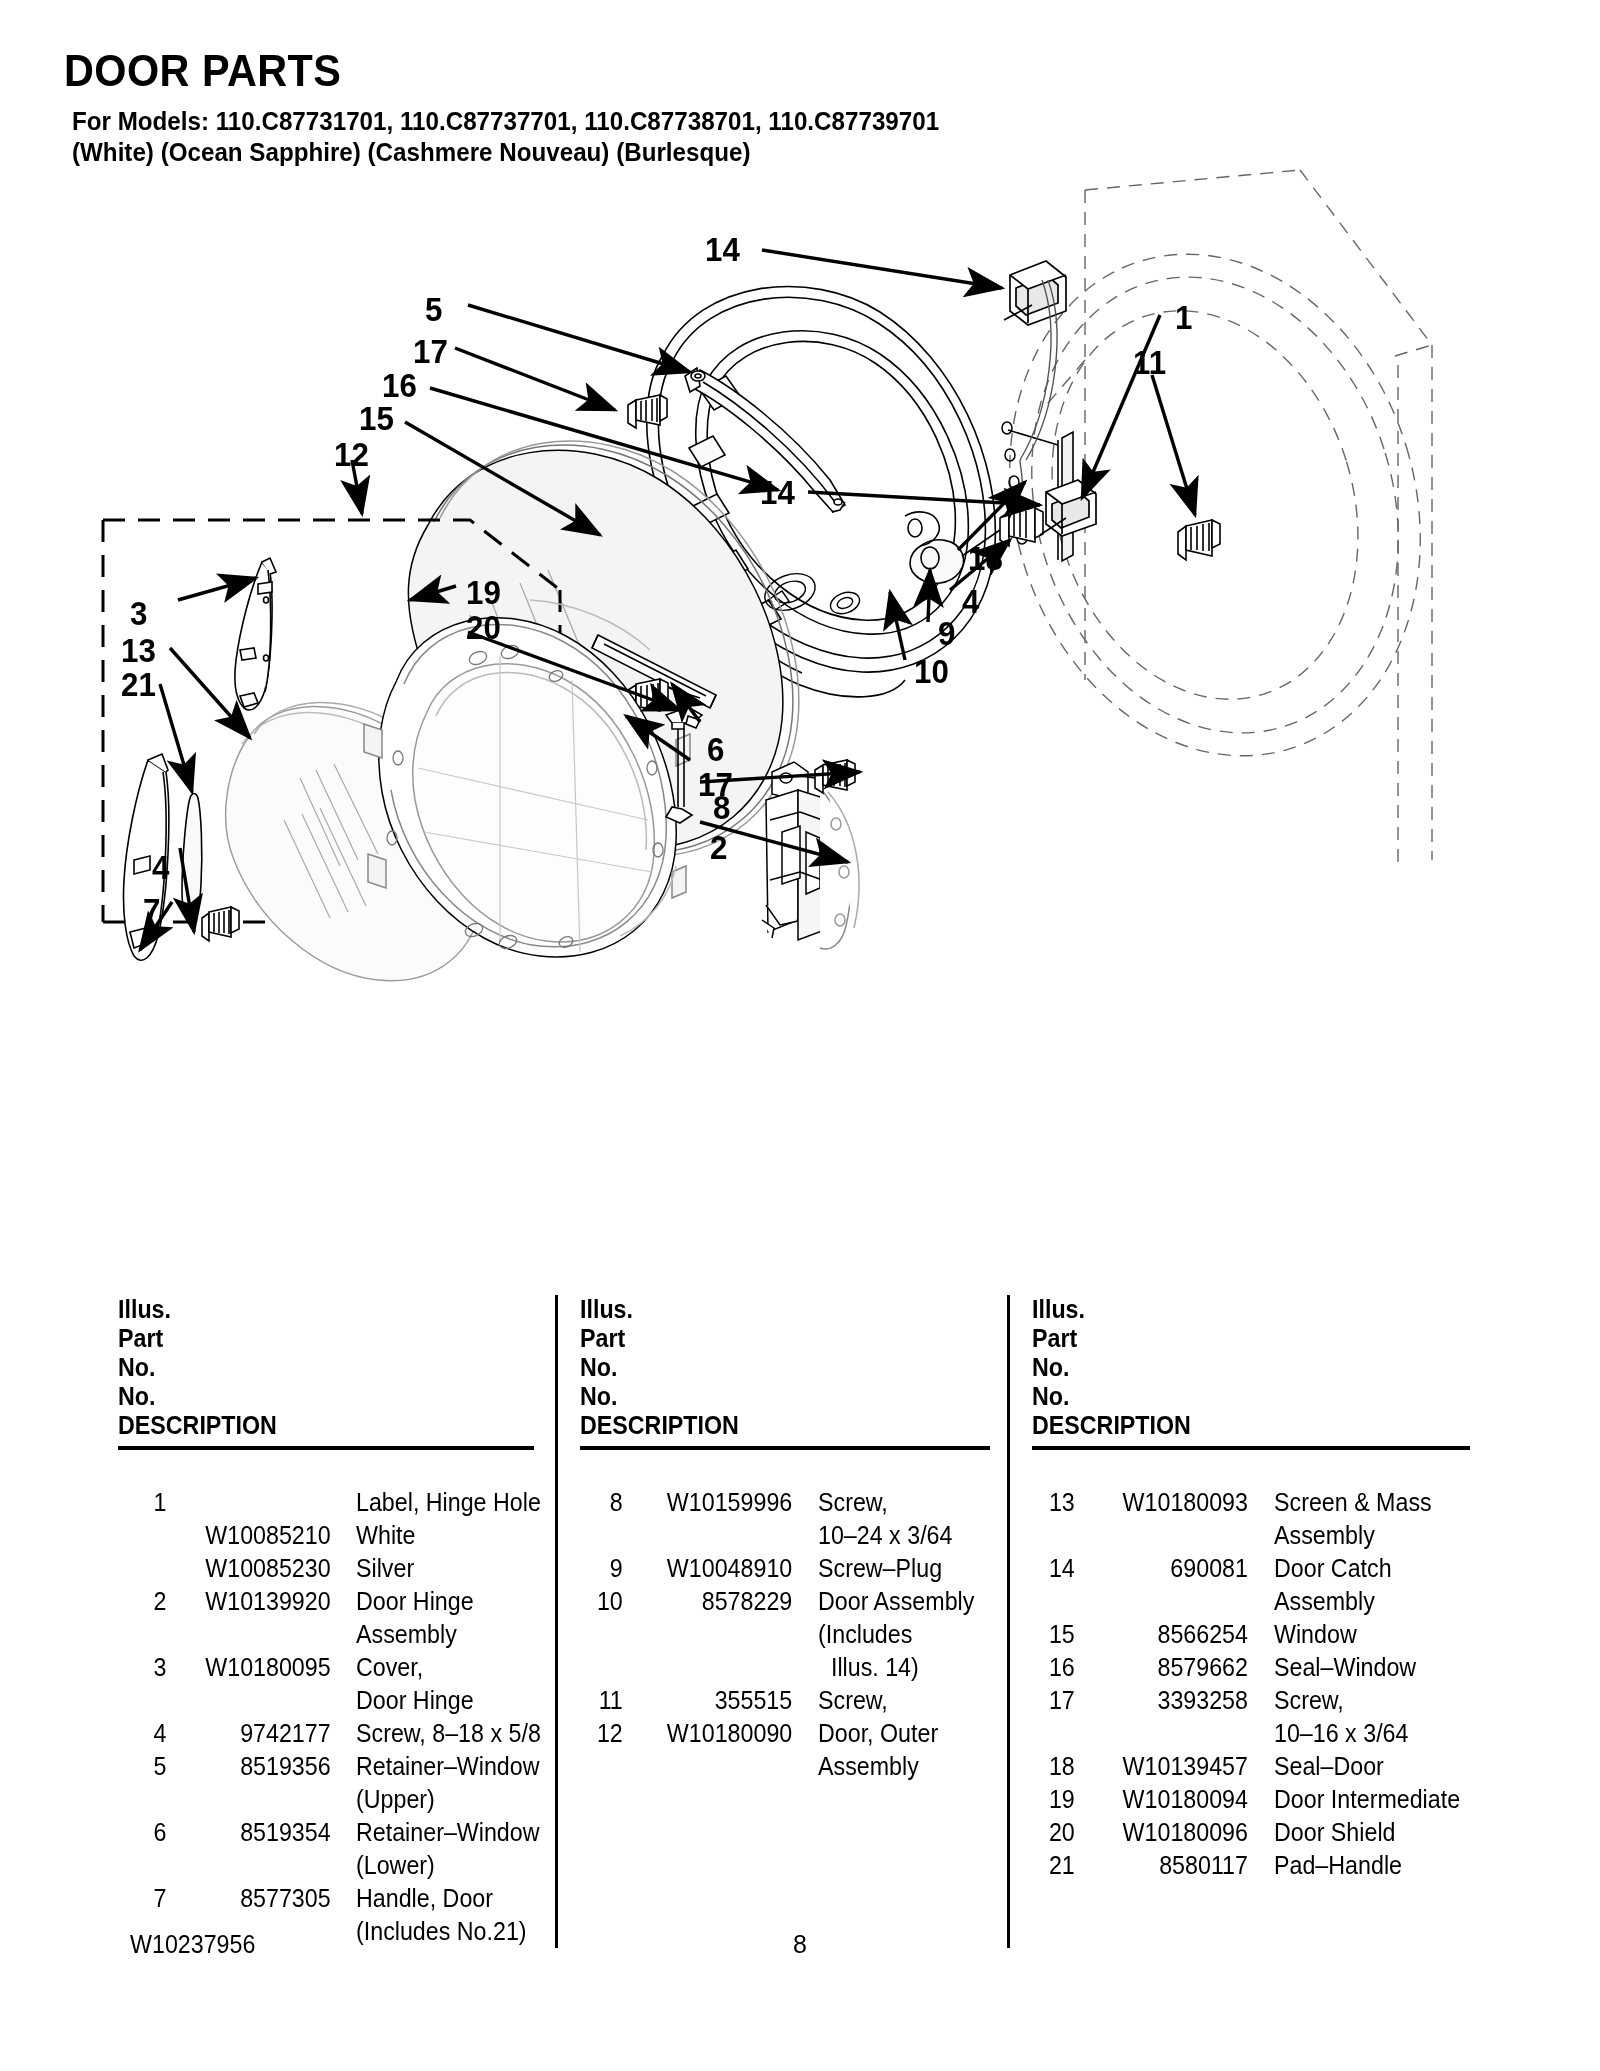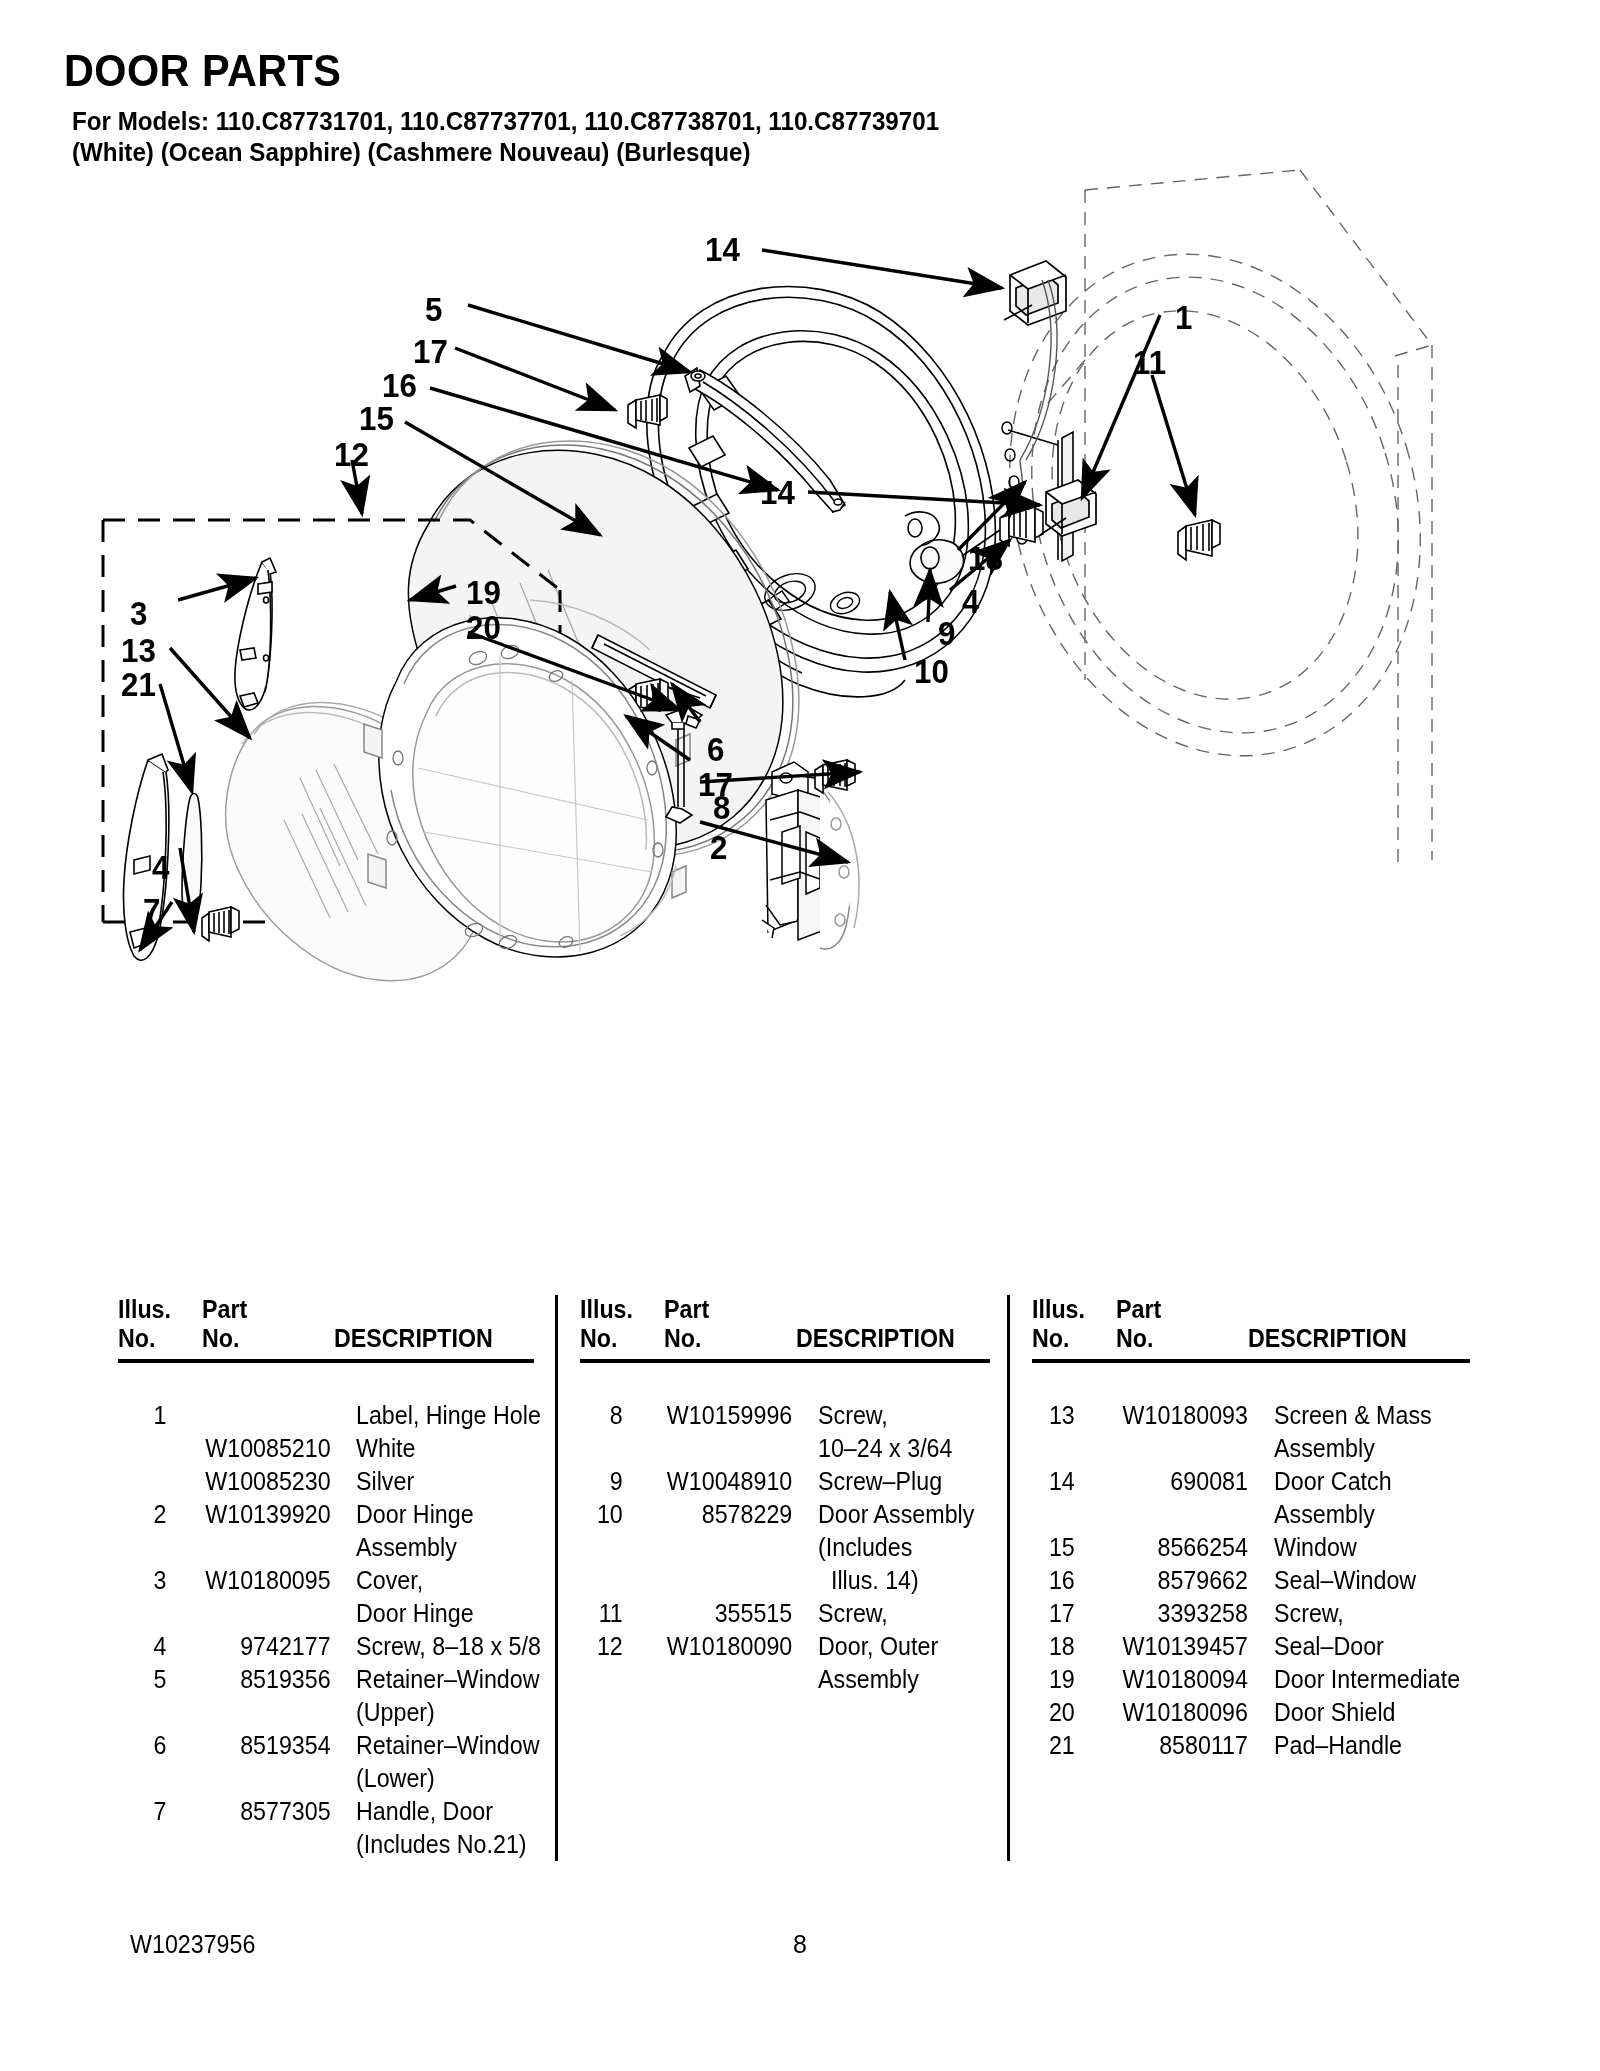--- a/index.html
+++ b/index.html
@@ -86,20 +86,21 @@
     display: block;
     font-weight: bold;
     font-size: 25px;
     line-height: 1.16;
     transform: scaleX(0.93);
     transform-origin: left top;
     white-space: pre;
   }
   .head-row {
     display: flex;
+    flex-direction: column;
   }
   .head-cell-illus { width: 84px; text-align: left; }
   .head-cell-part  { width: 132px; text-align: left; }
   .head-cell-desc  { flex: 1; text-align: left; }
 
   .head-rule {
     border-bottom: 4px solid #000;
     margin-top: 6px;
     margin-bottom: 36px;
   }
@@ -789,20 +790,25 @@
         <span class="cell c-illus">16</span>
         <span class="cell c-part">8579662</span>
         <span class="cell c-desc">Seal–Window</span>
       </div>
     <div class="part-row">
         <span class="cell c-illus">17</span>
         <span class="cell c-part">3393258</span>
         <span class="cell c-desc">Screw,</span>
       </div>
     <div class="part-row">
+        <span class="cell c-illus"></span>
+        <span class="cell c-part"></span>
+        <span class="cell c-desc">10–16 x 3/64</span>
+      </div>
+    <div class="part-row">
         <span class="cell c-illus">18</span>
         <span class="cell c-part">W10139457</span>
         <span class="cell c-desc">Seal–Door</span>
       </div>
     <div class="part-row">
         <span class="cell c-illus">19</span>
         <span class="cell c-part">W10180094</span>
         <span class="cell c-desc">Door Intermediate</span>
       </div>
     <div class="part-row">

